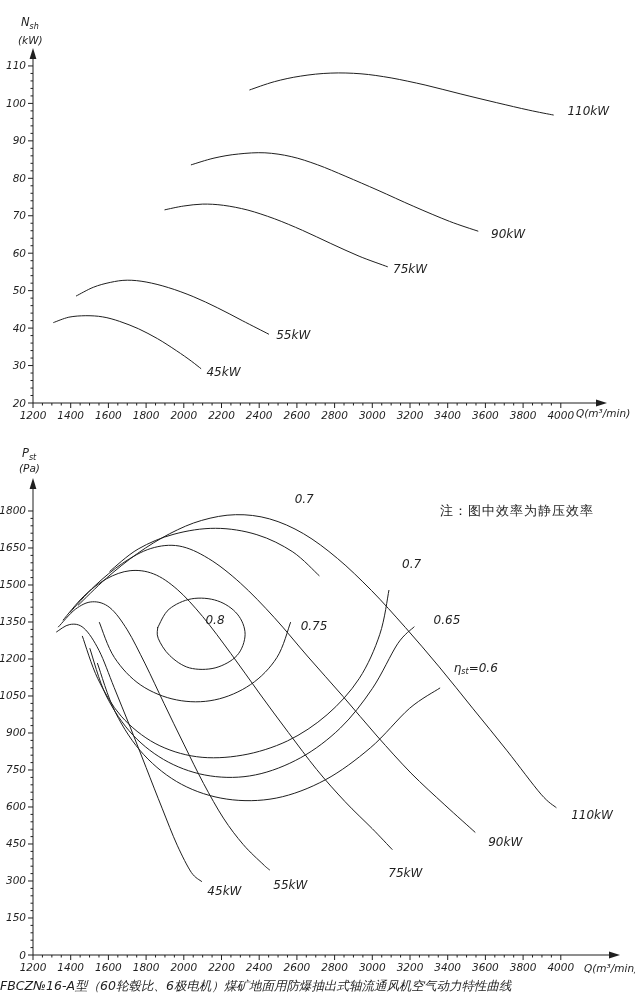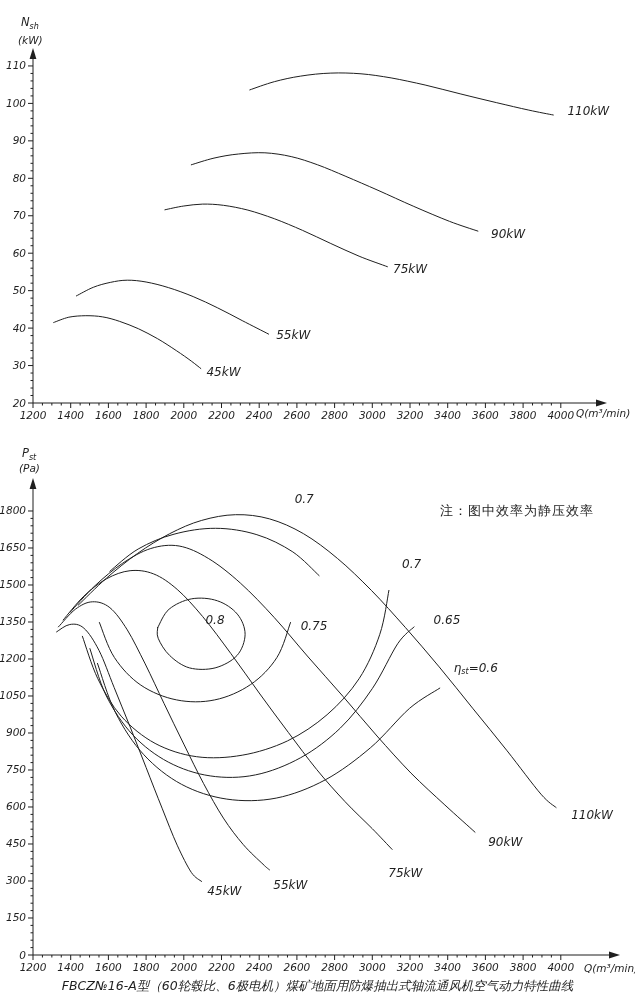--- a/index.html
+++ b/index.html
@@ -5,21 +5,21 @@
   html,body{margin:0;padding:0;background:#ffffff;}
   .page{position:relative;width:635px;height:1007px;background:#ffffff;overflow:hidden;
         font-family:"DejaVu Sans",sans-serif;color:#1f1f1f;}
   svg{position:absolute;left:0;top:0;}
   .ax{stroke:#1f1f1f;stroke-width:1;fill:none;}
   .curve{stroke:#1f1f1f;stroke-width:1;fill:none;stroke-linecap:round;stroke-linejoin:round;}
   .t{font-family:"DejaVu Sans",sans-serif;font-style:italic;fill:#1f1f1f;}
   .arrow{fill:#1f1f1f;stroke:none;}
   .note{position:absolute;left:440px;top:502px;font-size:13px;letter-spacing:1px;
         font-family:Liberation Serif, serif;color:#1f1f1f;white-space:nowrap;}
-  .caption{position:absolute;left:0;top:978px;width:635px;text-align:center;font-size:12.5px;
+  .caption{position:absolute;left:0;top:978px;width:635px;font-size:12.5px;
         font-style:italic;font-family:"DejaVu Sans",sans-serif;color:#1f1f1f;white-space:nowrap;}
 </style>
 </head>
 <body>
 
 <div class="page">
   <svg id="chart-svg" width="635" height="1007" viewBox="0 0 635 1007">
       <g>
         <line x1="33" y1="403" x2="598" y2="403" class="ax"></line>
         <line x1="33" y1="403" x2="33" y2="58" class="ax"></line>

